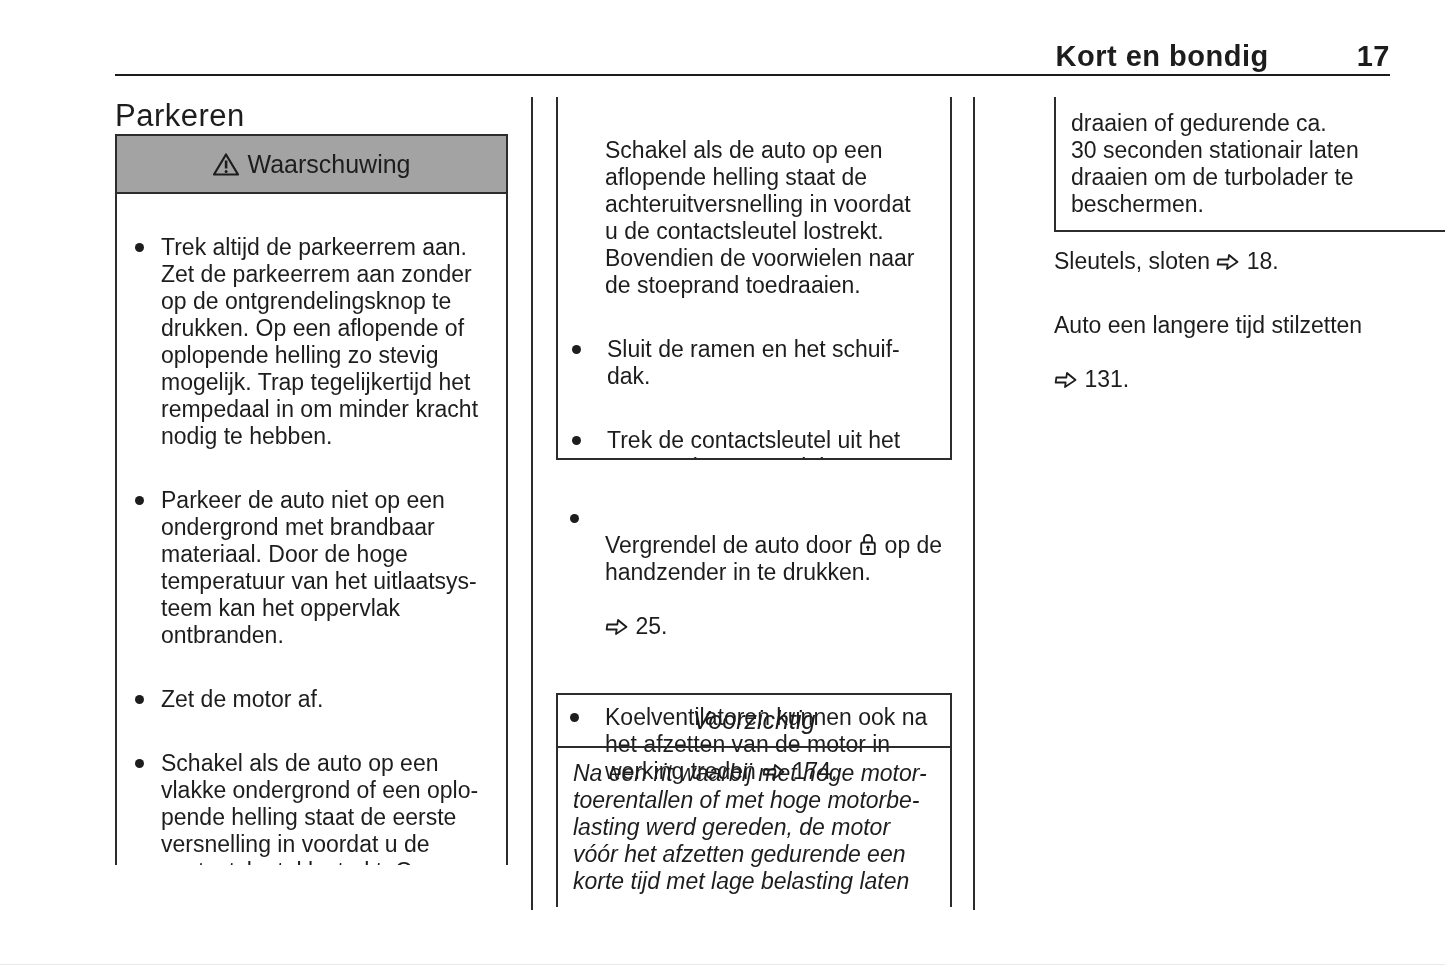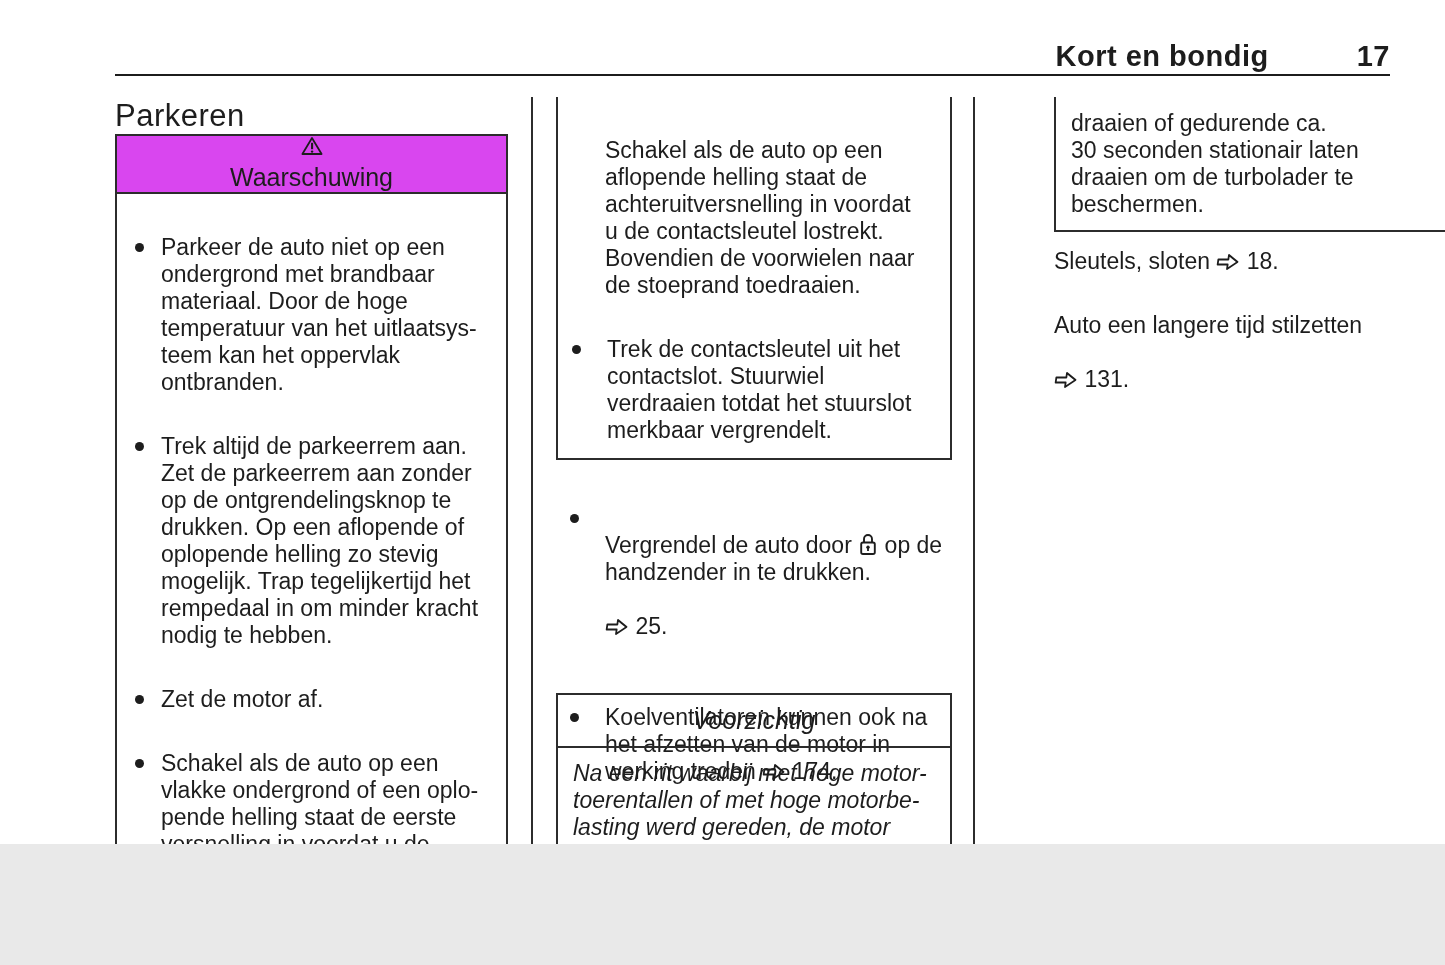--- a/index.html
+++ b/index.html
@@ -1,41 +1,40 @@
 <!DOCTYPE html>
 <html><head>
 <meta charset="utf-8">
 <style>
   * { margin:0; padding:0; box-sizing:border-box; }
   html,body { background:#e9e9e9; }
   #page {
-    position:relative; width:1445px; height:844px; background:#ffffff;
+    position:relative; width:1445px; height:964px; background:#ffffff;
     font-family:"Liberation Sans", sans-serif; color:#1d1d1d; overflow:hidden;padding-left:44px;
   }
   .page-header {
     position:absolute; top:40px; right:55px;
     display:flex; align-items:baseline; gap:88px;
     font-size:29px; font-weight:bold; letter-spacing:0.5px;
   }
   .header-rule { position:absolute; left:115px; top:74px; width:1275px; height:2px; background:#1c1c1c; }
   .divider { position:absolute; top:97px; width:2px; height:813px; background:#2c2c2c; }
   .divider.d1 { left:531px; }
   .divider.d2 { left:973px; }
 
   .body-text { font-size:23px; line-height:27px; white-space:pre-line; }
 
   
   .col-left { position:absolute; left:115px; top:98px; width:393px; }
   .section-title { font-size:31px; font-weight:400; line-height:36px; letter-spacing:0.5px; }
   .warnbox { border:0; }
   .warnbox-header {
-    height:60px; background:#d946ef; border:2px solid #2c2c2c;
+    height:60px; background:#a3a3a3; border:2px solid #2c2c2c;
     display:flex; align-items:center; justify-content:center; gap:7px;
     font-size:25px;
-    flex-direction:column;
   }
   .warnbox-body {
     border-left:2px solid #2c2c2c; border-right:2px solid #2c2c2c;
     height:671px; padding:13px 6px 0 16px; overflow:hidden;
   }
   .bullet-item { display:flex; margin-bottom:10px; }
   .dot { flex:0 0 auto; width:9px; height:9px; border-radius:50%; background:#1d1d1d; margin:9px 0 0 2px; }
   .bullet-item .btext { margin-left:19px; }
   .col-left .bullet-item .btext { margin-left:17px; }
 
@@ -93,40 +92,40 @@
         <svg class="icon-inline" width="28" height="25" viewBox="0 0 28 25">
           <path d="M14 2.5 L26 22.5 H2 Z" fill="none" stroke="#1d1d1d" stroke-width="2.2" stroke-linejoin="round"></path>
           <rect x="12.8" y="8.5" width="2.6" height="8" fill="#1d1d1d"></rect>
           <circle cx="14.1" cy="19.5" r="1.5" fill="#1d1d1d"></circle>
         </svg>
         <span>Waarschuwing</span>
       </div>
       <div class="warnbox-body body-text">
         <div class="bullet-item">
           <span class="dot"></span>
-          <span class="btext">Parkeer de auto niet op een
-ondergrond met brandbaar
-materiaal. Door de hoge
-temperatuur van het uitlaatsys-
-teem kan het oppervlak
-ontbranden.</span>
-        </div>
-        <div class="bullet-item">
-          <span class="dot"></span>
           <span class="btext">Trek altijd de parkeerrem aan.
 Zet de parkeerrem aan zonder
 op de ontgrendelingsknop te
 drukken. Op een aflopende of
 oplopende helling zo stevig
 mogelijk. Trap tegelijkertijd het
 rempedaal in om minder kracht
 nodig te hebben.</span>
         </div>
         <div class="bullet-item">
           <span class="dot"></span>
+          <span class="btext">Parkeer de auto niet op een
+ondergrond met brandbaar
+materiaal. Door de hoge
+temperatuur van het uitlaatsys-
+teem kan het oppervlak
+ontbranden.</span>
+        </div>
+        <div class="bullet-item">
+          <span class="dot"></span>
           <span class="btext">Zet de motor af.</span>
         </div>
         <div class="bullet-item">
           <span class="dot"></span>
           <span class="btext">Schakel als de auto op een
 vlakke ondergrond of een oplo-
 pende helling staat de eerste
 versnelling in voordat u de
 contactsleutel lostrekt. Op een
 oplopende helling bovendien
@@ -139,20 +138,25 @@
 
   <section class="col-mid">
 
     <div class="warnbox-cont body-text">
       <p class="cont-para">Schakel als de auto op een
 aflopende helling staat de
 achteruitversnelling in voordat
 u de contactsleutel lostrekt.
 Bovendien de voorwielen naar
 de stoeprand toedraaien.</p>
+      <div class="bullet-item">
+        <span class="dot"></span>
+        <span class="btext">Sluit de ramen en het schuif-
+dak.</span>
+      </div>
       <div class="bullet-item">
         <span class="dot"></span>
         <span class="btext">Trek de contactsleutel uit het
 contactslot. Stuurwiel
 verdraaien totdat het stuurslot
 merkbaar vergrendelt.</span>
       </div>
     </div>
 
     <div class="mid-outside body-text">

